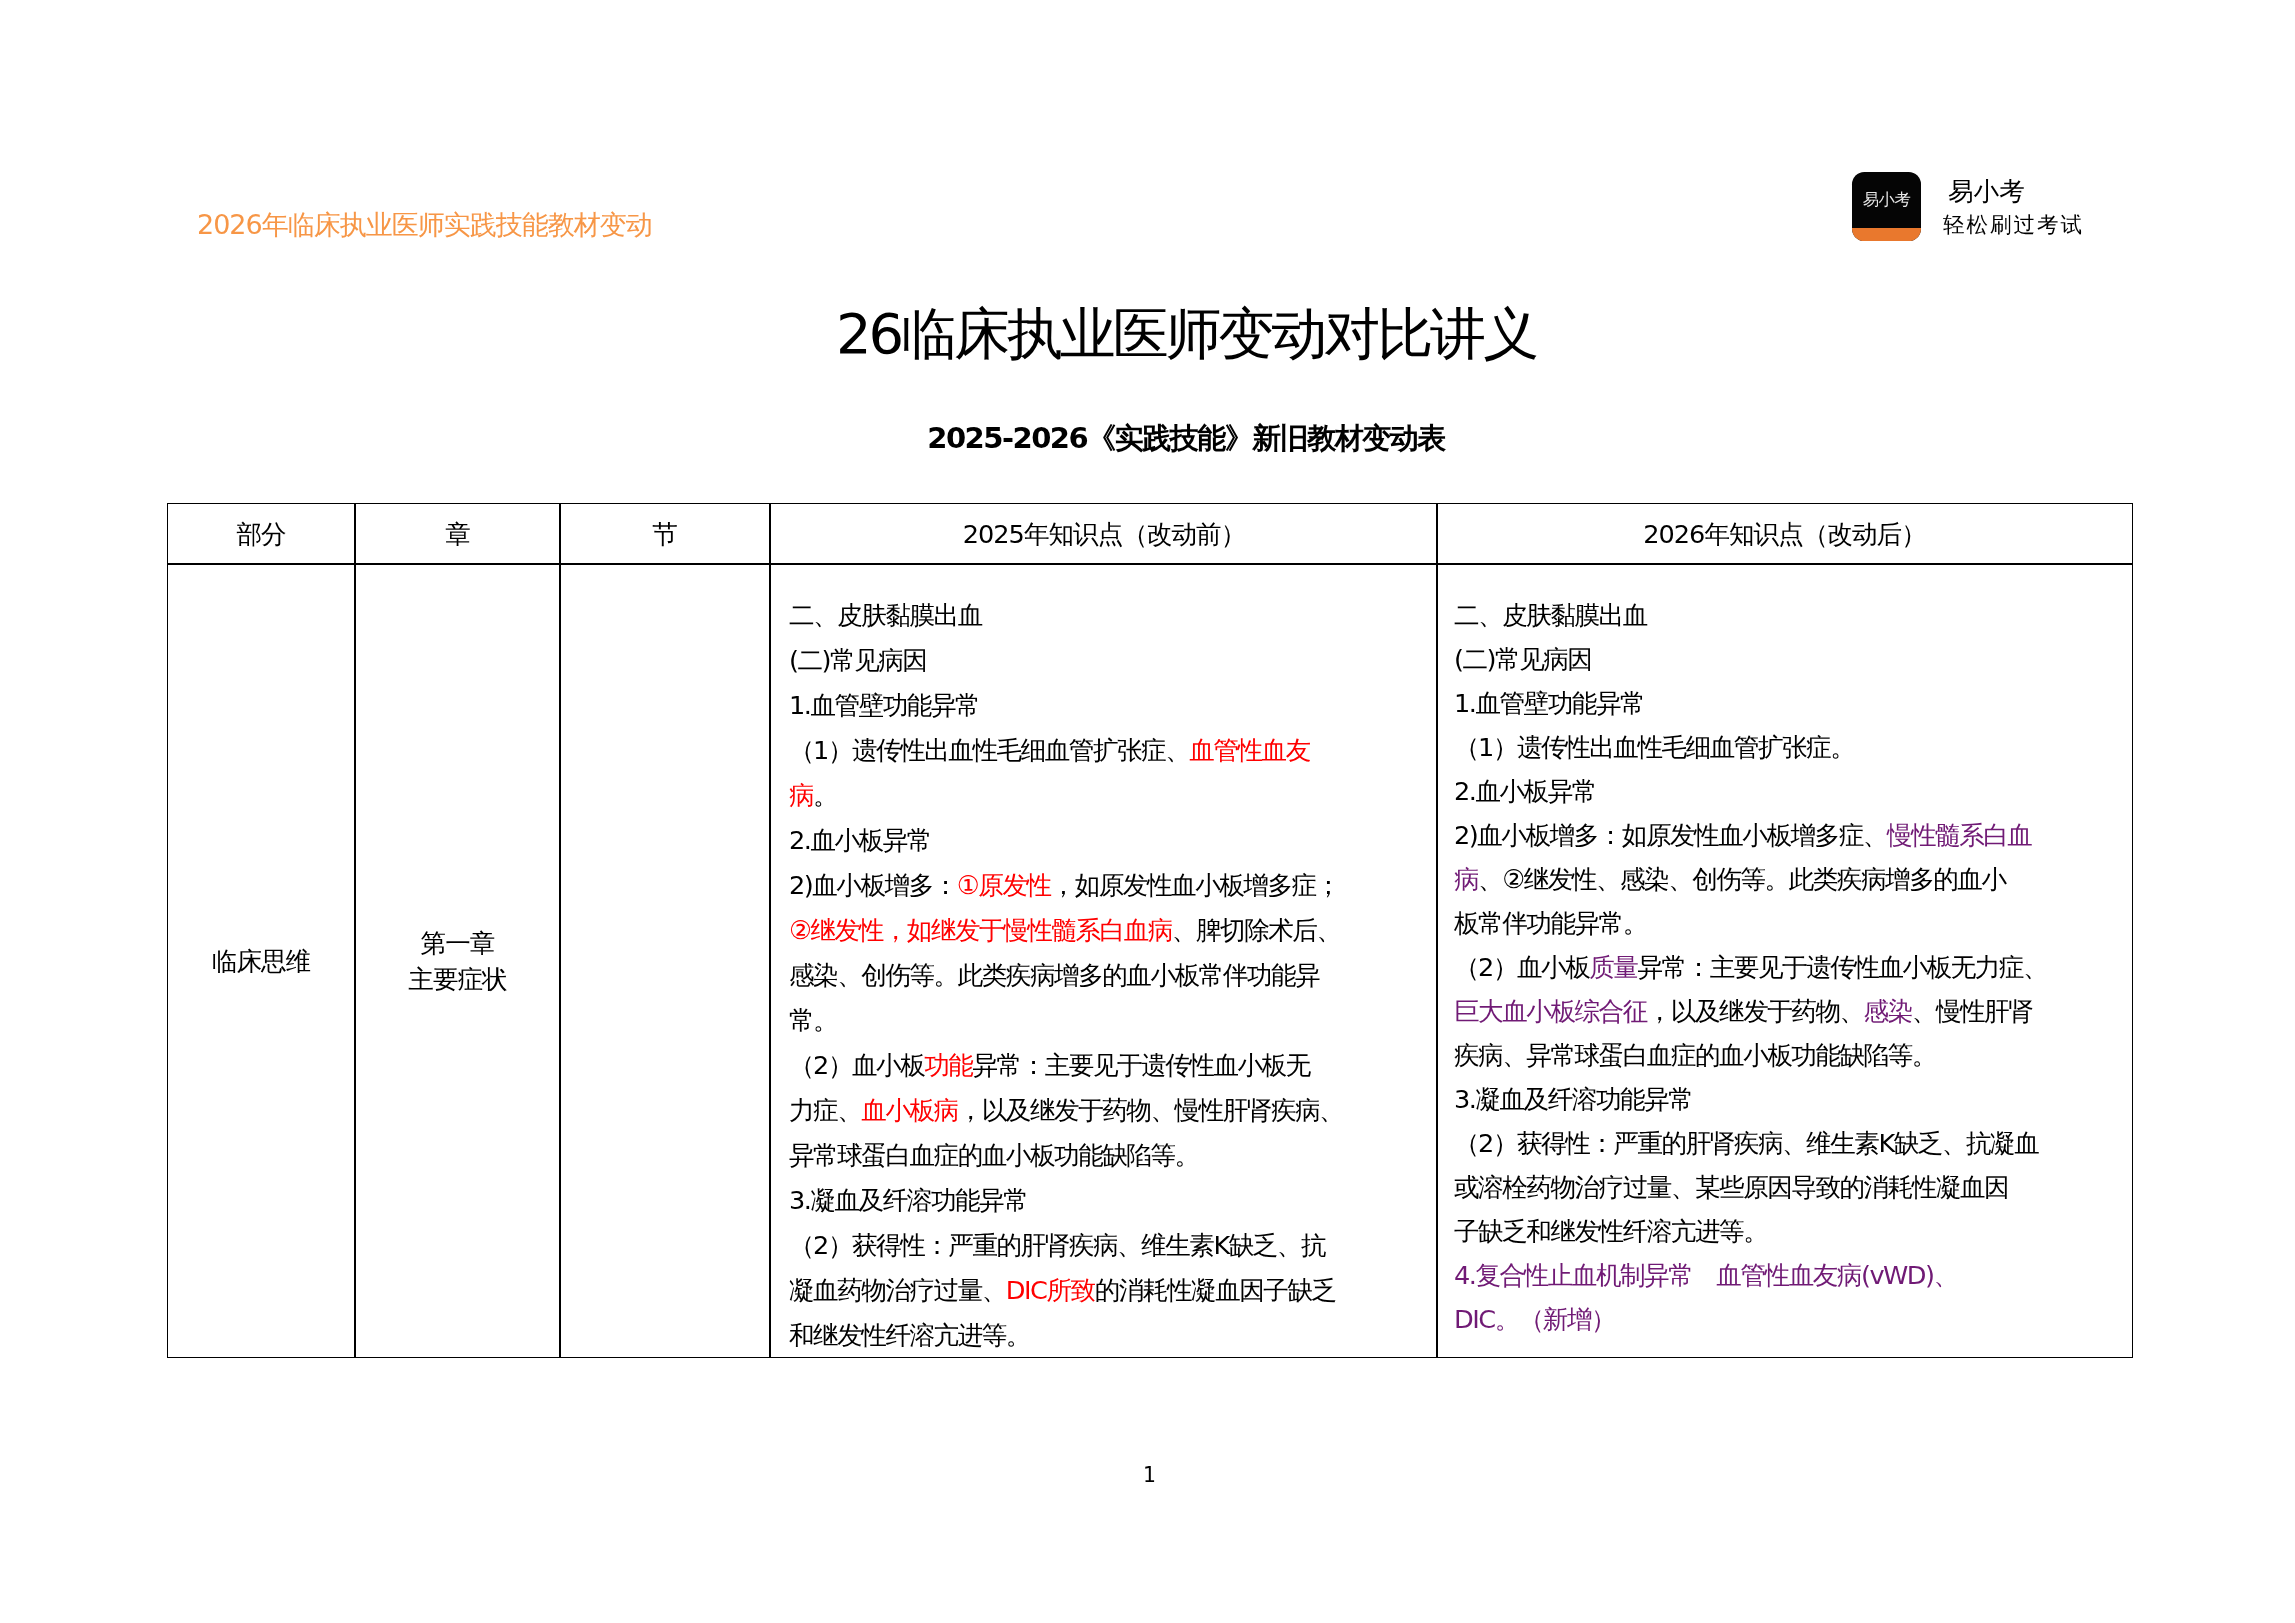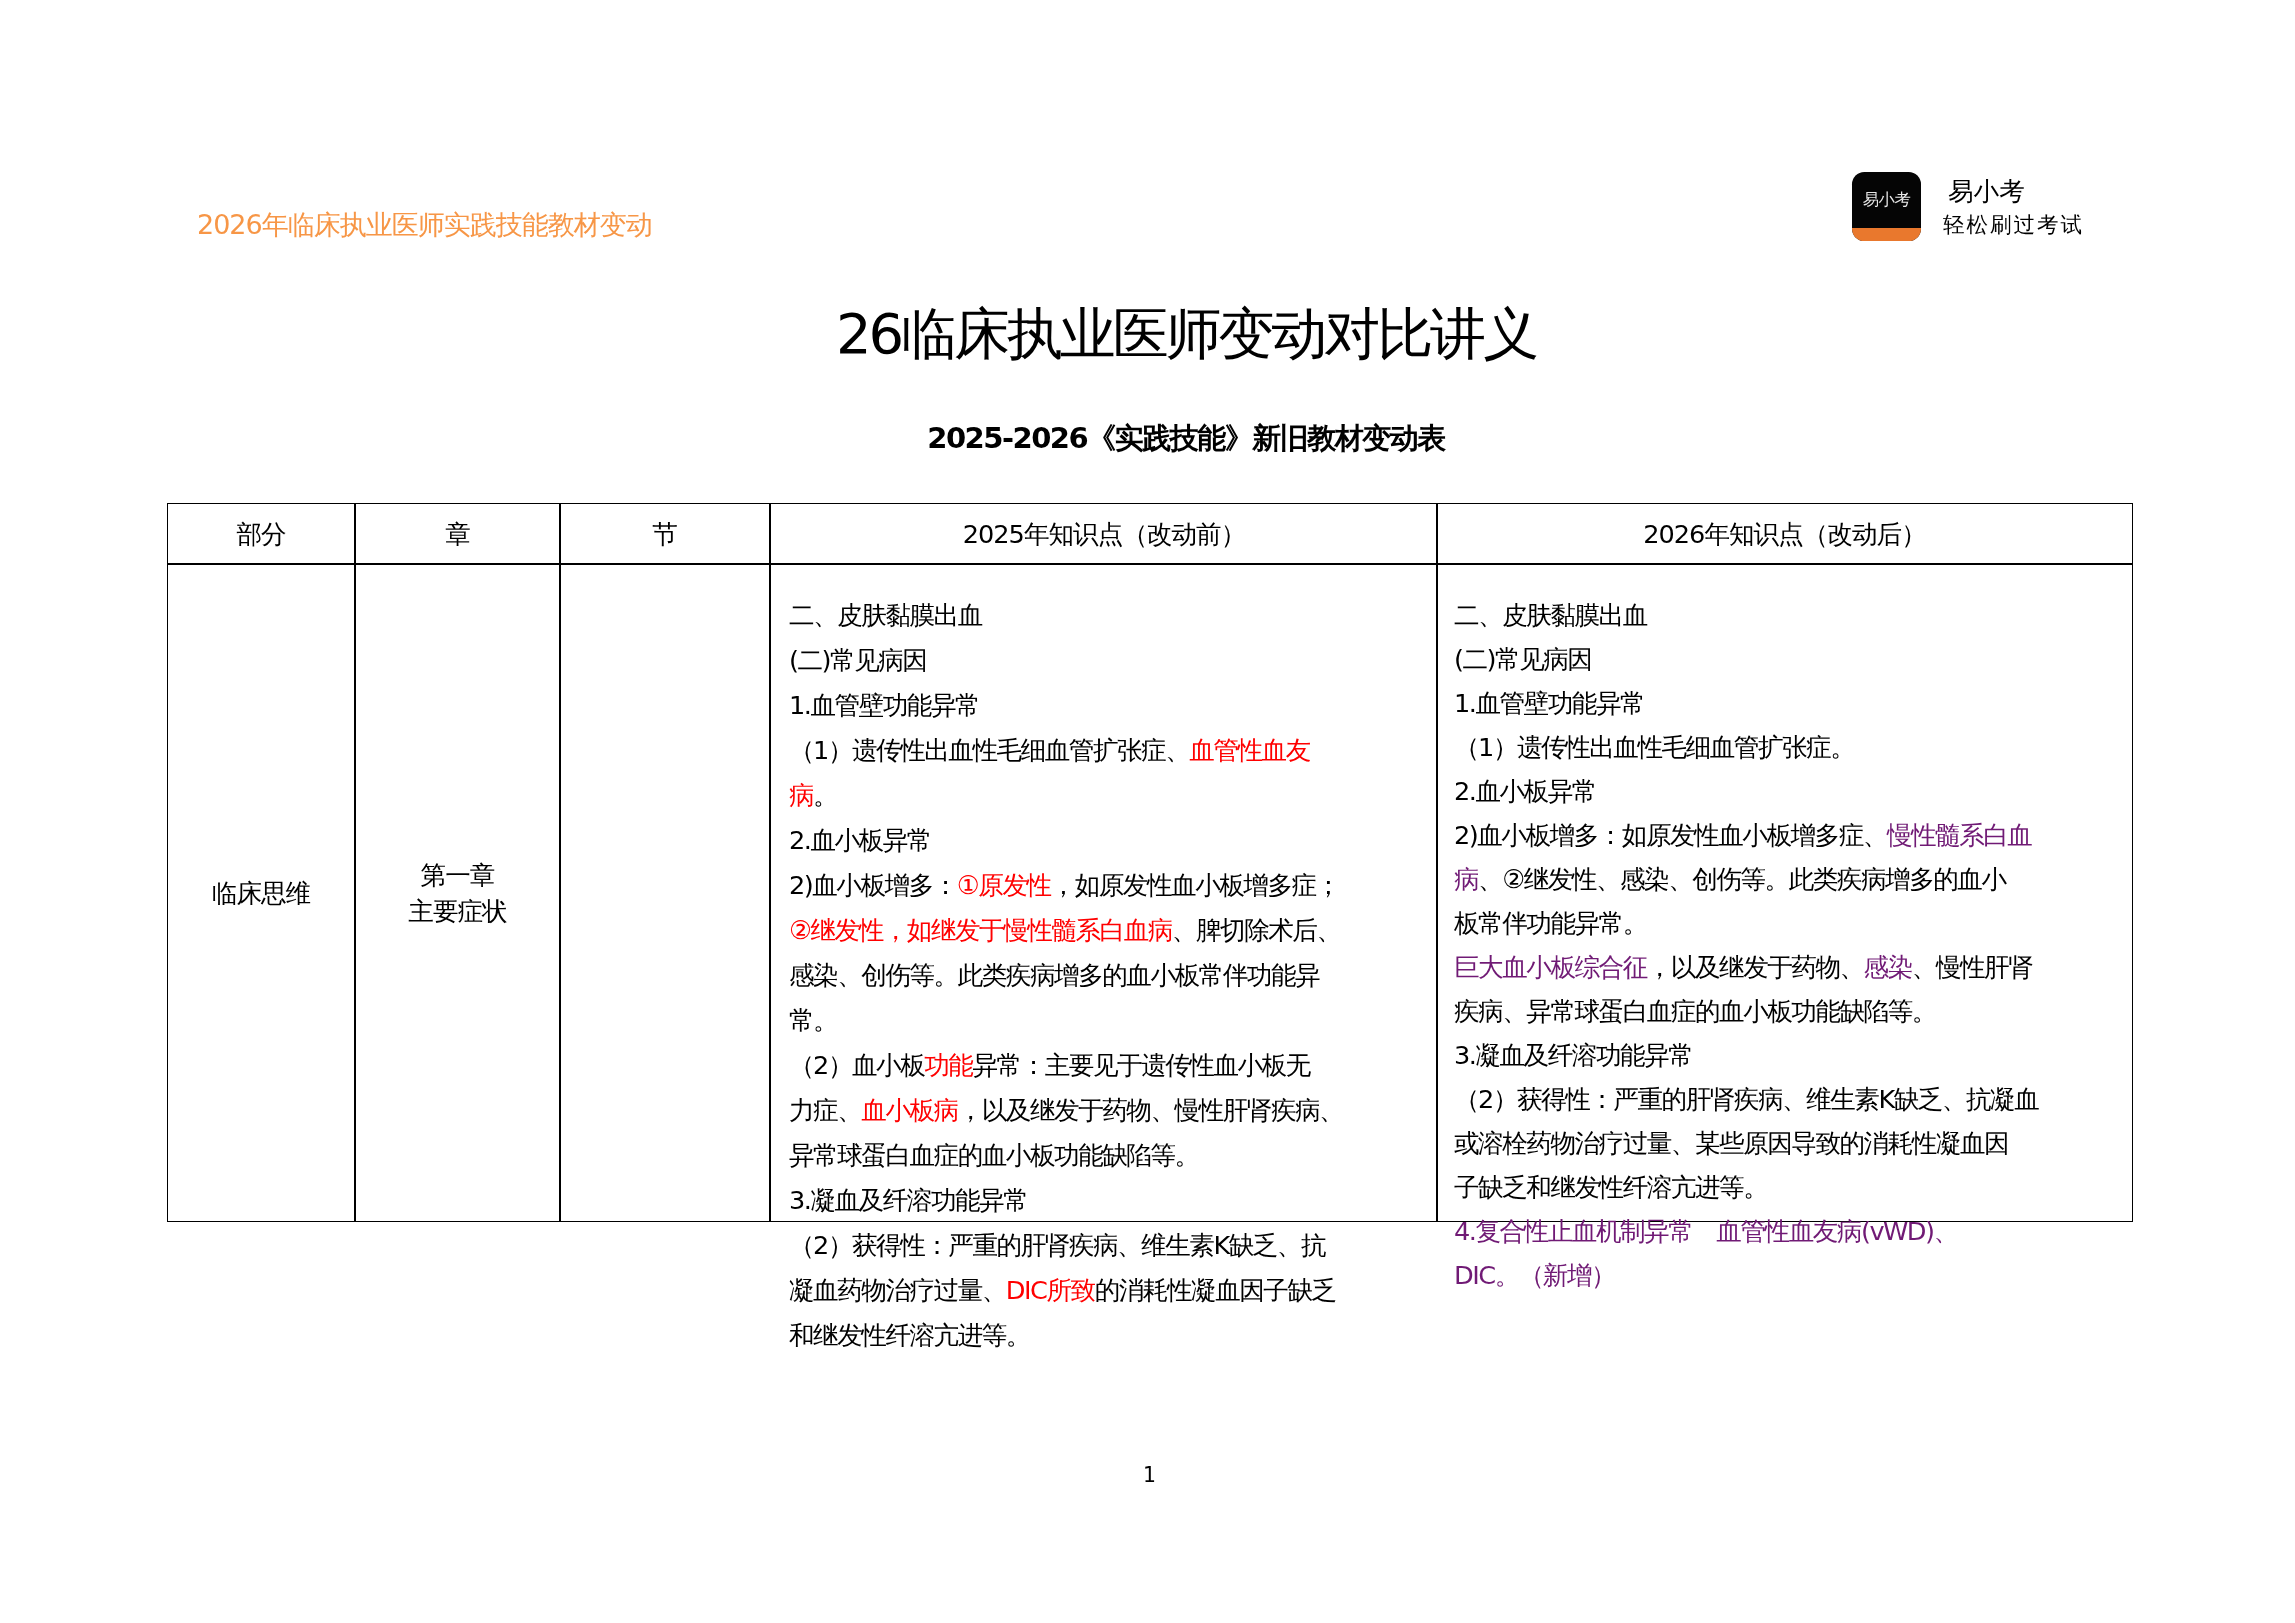--- a/index.html
+++ b/index.html
@@ -12,21 +12,21 @@
           background: #050505; }
   .logo-bottom { position: absolute; left: 0; bottom: 0; width: 100%; height: 13.3px; background: #E9782D; }
   .logo-text { position: absolute; left: 0; top: 17.4px; width: 100%; text-align: center; color: #e8e8e8;
                font-size: 16.4px; font-family: "DejaVu Sans", sans-serif; letter-spacing: -0.5px; }
   .brand-name { left: 1948px; top: 174px; font-size: 25.6px; font-family: "DejaVu Sans", sans-serif; white-space: nowrap; }
   .brand-slogan { left: 1943px; top: 210px; font-size: 21.5px; font-family: "DejaVu Sans", sans-serif; white-space: nowrap; letter-spacing: 2px; }
   .main-title { left: 0; width: 2372px; top: 297px; text-align: center; font-size: 56px; white-space: nowrap;
                 font-family: "DejaVu Sans", "Liberation Sans", sans-serif; letter-spacing: -3.1px; }
   .sub-title { left: 0; width: 2372px; top: 419px; text-align: center; font-size: 29px; font-weight: bold; white-space: nowrap;
                font-family: "DejaVu Sans", "Liberation Sans", sans-serif; letter-spacing: -1.5px; }
-  .table { left: 167px; top: 503px; width: 1966px; height: 719px; border: 1.5px solid #000; box-sizing: border-box; }
+  .table { left: 167px; top: 503px; width: 1966px; height: 855px; border: 1.5px solid #000; box-sizing: border-box; }
   .vline { position: absolute; top: 0; bottom: 0; width: 1.5px; background: #000; }
   .hline { position: absolute; left: 0; right: 0; height: 1.5px; background: #000; }
   .th { position: absolute; top: 0; height: 60px; display: flex; align-items: center; justify-content: center;
         font-size: 25.6px; white-space: nowrap; font-family: "DejaVu Sans", sans-serif; letter-spacing: -1px; }
   .cell-center { position: absolute; display: flex; flex-direction: column; align-items: center; justify-content: center;
                  font-size: 25.6px; font-family: "DejaVu Sans", sans-serif; letter-spacing: -1px; line-height: 36px; }
   .content { position: absolute; font-size: 25.6px; font-family: "DejaVu Sans", sans-serif; letter-spacing: -1.5px; white-space: nowrap; margin-top: 12px; }
   .content .ln { display: block; height: 45px; line-height: 45px; }
   .content.right .ln { height: 44px; line-height: 44px; }
   .red { color: #FF0000; }
@@ -95,20 +95,21 @@
     </div>
   <div class="content right" id="after-cell" style="left:1286px;top:77px">
       <span class="ln"><span>二、皮肤黏膜出血</span></span>
       <span class="ln"><span>(二)常见病因</span></span>
       <span class="ln"><span>1.血管壁功能异常</span></span>
       <span class="ln"><span>（1）遗传性出血性毛细血管扩张症。</span></span>
       <span class="ln"><span>2.血小板异常</span></span>
       <span class="ln"><span>2)血小板增多：如原发性血小板增多症、</span><span class="blue">慢性髓系白血</span></span>
       <span class="ln"><span class="blue">病</span><span>、②继发性、感染、创伤等。此类疾病增多的血小</span></span>
       <span class="ln"><span>板常伴功能异常。</span></span>
+      <span class="ln"><span>（2）血小板</span><span class="blue">质量</span><span>异常：主要见于遗传性血小板无力症、</span></span>
       <span class="ln"><span class="blue">巨大血小板综合征</span><span>，以及继发于药物、</span><span class="blue">感染</span><span>、慢性肝肾</span></span>
       <span class="ln"><span>疾病、异常球蛋白血症的血小板功能缺陷等。</span></span>
       <span class="ln"><span>3.凝血及纤溶功能异常</span></span>
       <span class="ln"><span>（2）获得性：严重的肝肾疾病、维生素K缺乏、抗凝血</span></span>
       <span class="ln"><span>或溶栓药物治疗过量、某些原因导致的消耗性凝血因</span></span>
       <span class="ln"><span>子缺乏和继发性纤溶亢进等。</span></span>
       <span class="ln"><span class="blue">4.复合性止血机制异常　血管性血友病(vWD)、</span></span>
       <span class="ln"><span class="blue">DIC。（新增）</span></span>
     </div>
 </div>

